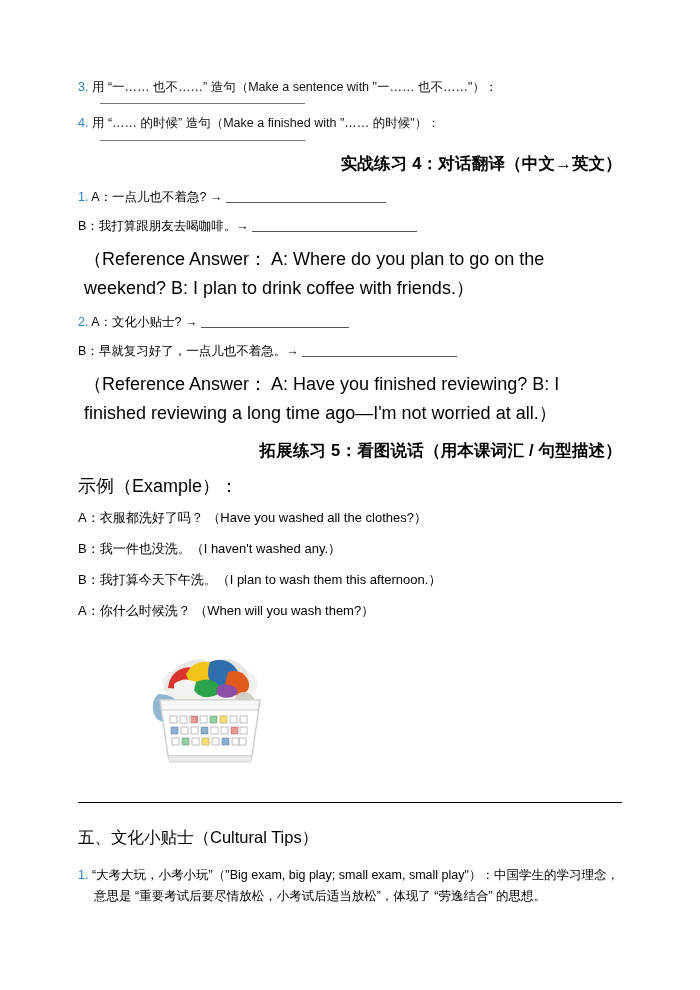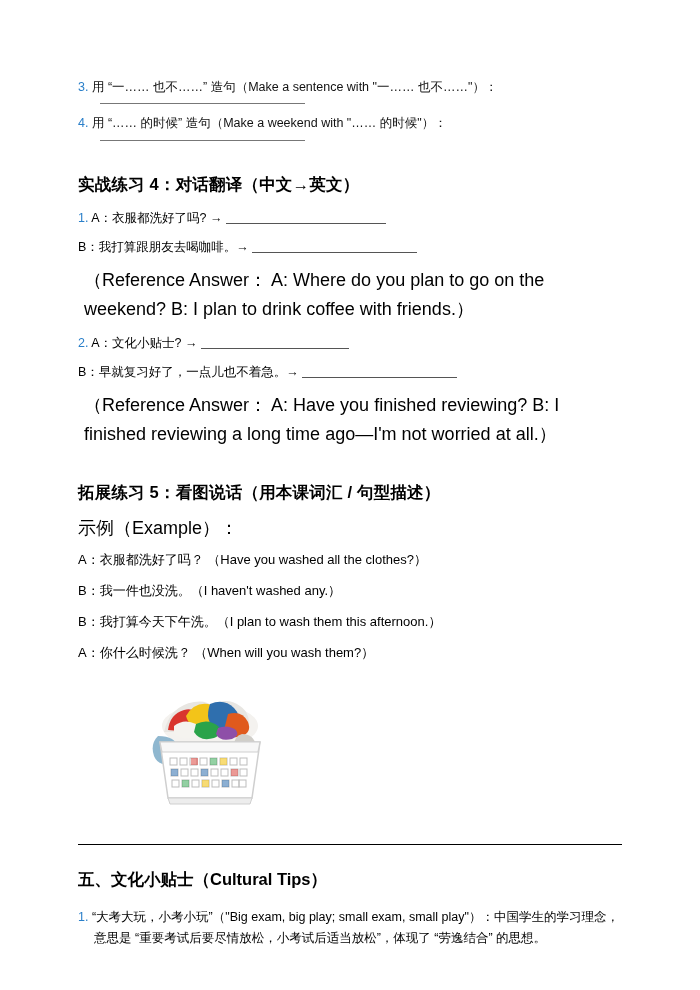--- a/index.html
+++ b/index.html
@@ -40,22 +40,23 @@
   .blank-rule {
     display: block;
     border-bottom: 1px solid #777;
     width: 205px;
     height: 0;
     margin: 6px 0 10px 22px;
   }
   h2.section {
     font-size: 16.5px;
     font-weight: bold;
-    margin: 33px 0 12px 0;
+    margin: 12px 0 12px 0;
     letter-spacing: 0.2px;
+    text-align: right;
   }
   .qa {
     font-size: 12.5px;
     line-height: 1.6;
     margin: 0 0 9px 0;
   }
   .qa .ul {
     display: inline-block;
     border-bottom: 1px solid #555;
     height: 12px;
@@ -83,21 +84,21 @@
     position: relative;
   }
   .hr {
     border: none;
     border-top: 1.2px solid #000;
     margin: 34px 0 0 0;
     width: 100%;
   }
   h2.section2 {
     font-size: 16.5px;
-    font-weight: bold;
+    font-weight: normal;
     margin: 24px 0 16px 0;
   }
   .tip {
     font-size: 12.5px;
     line-height: 1.75;
     margin: 0;
     text-indent: 0;
   }
   .tip .body {
     display: inline;
@@ -119,30 +120,30 @@
       <p class="line-item">
         <span class="num">3.</span>
         <span>用 “一…… 也不……” 造句（Make a sentence with "一…… 也不……"）：</span>
       </p>
       <span class="blank-rule"></span>
     </div>
 
     <div>
       <p class="line-item">
         <span class="num">4.</span>
-        <span>用 “…… 的时候” 造句（Make a weekend with "…… 的时候"）：</span>
+        <span>用 “…… 的时候” 造句（Make a finished with "…… 的时候"）：</span>
       </p>
       <span class="blank-rule"></span>
     </div>
 
     <h2 class="section">实战练习 4：对话翻译（中文→英文）</h2>
 
     <p class="qa">
       <span class="num">1.</span>
-      <span>A：衣服都洗好了吗? →</span>
+      <span>A：一点儿也不着急? →</span>
       <span class="ul" style="width:160px"></span>
     </p>
     <p class="qa">
       <span>B：我打算跟朋友去喝咖啡。→</span>
       <span class="ul" style="width:165px"></span>
     </p>
     <p class="ref">（Reference Answer： A: Where do you plan to go on the weekend? B: I plan to drink coffee with friends.）</p>
 
     <p class="qa">
       <span class="num">2.</span>

